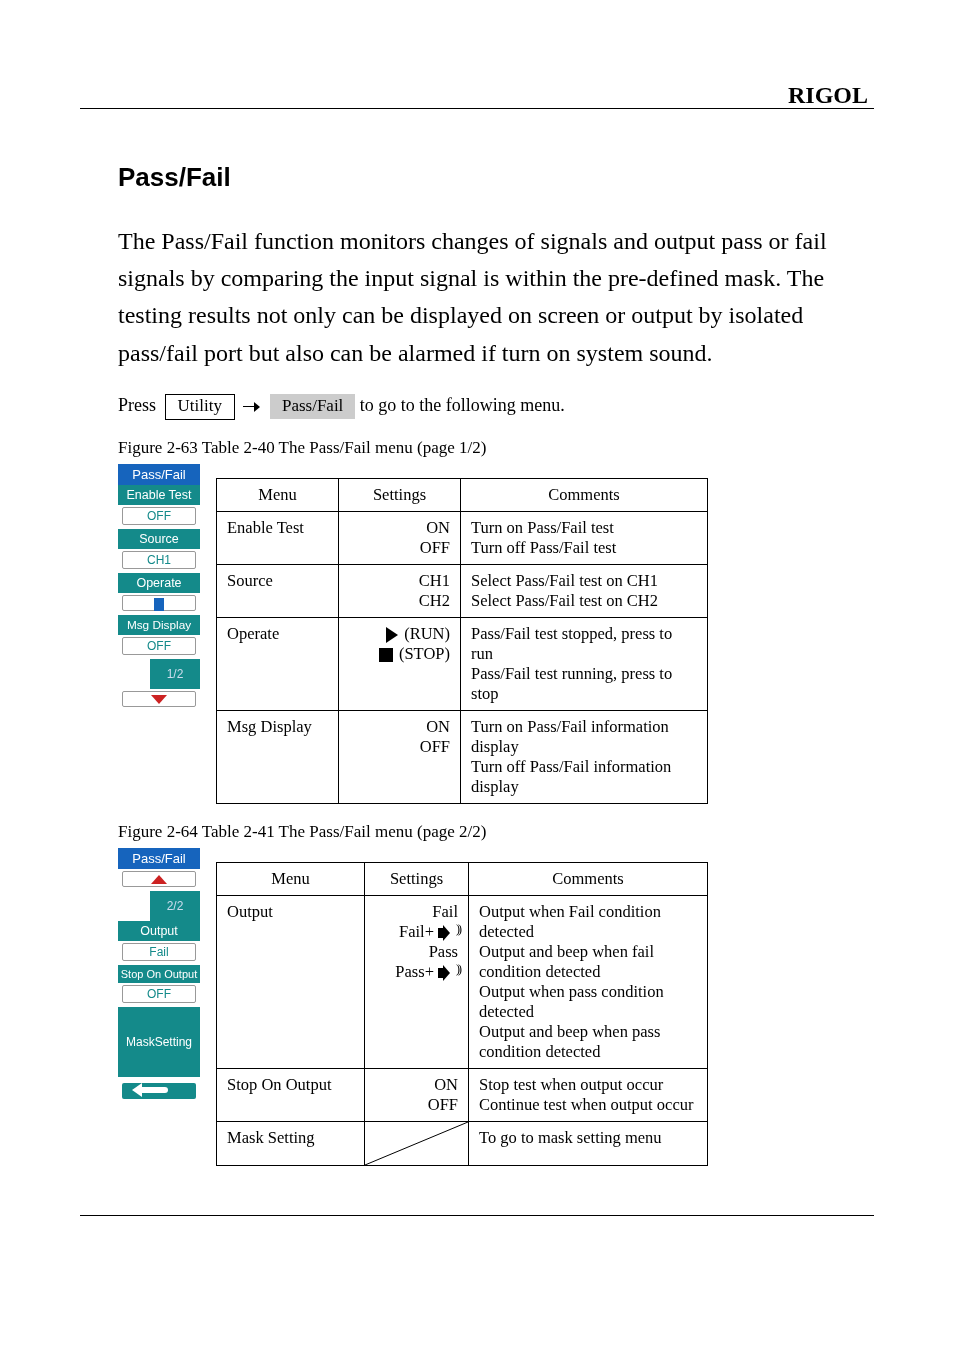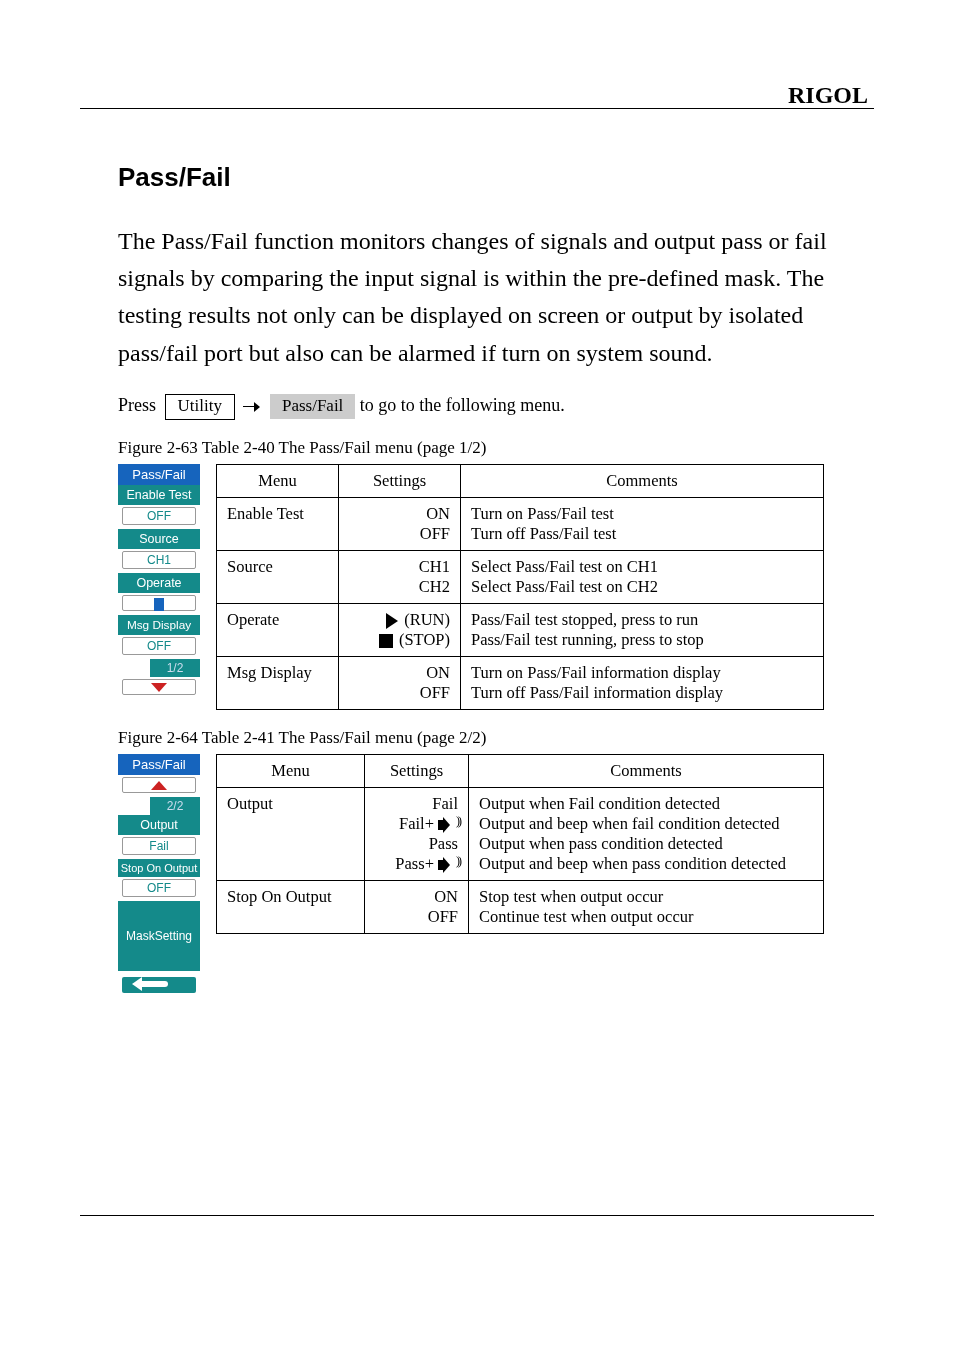--- a/index.html
+++ b/index.html
@@ -25,31 +25,31 @@
   .fig-caption { font-size: 17px; margin-top: 18px; margin-bottom: 6px; }
   .fig-caption .fignum { }
 
   .row-block { display: flex; align-items: flex-start; gap: 16px; margin-top: 6px; }
 
   
   .side-menu { width: 82px; font-family: Arial, sans-serif; font-size: 12.5px; text-align: center; }
   .side-menu .hdr { background:#1664bd; color:#fff; padding:3px 0; font-size:13px; }
   .side-menu .sec { background:#148a8a; color:#fff; padding:3px 0; font-size:12.5px; }
   .side-menu .val { margin:2px 4px 4px; background:#fff; color:#148a8a; border:1px solid #999; border-radius:2px; padding:1px 0; font-size:12px; }
-  .side-menu .frac { color:#cde; background:#148a8a; font-size:12px; padding:2px 0;margin-left:32px; }
+  .side-menu .frac { color:#cde; background:#148a8a; font-size:12px; padding:8px 0;margin-left:32px; }
   .side-menu .arrowbox { margin:2px 4px 4px; background:#fff; border:1px solid #999; border-radius:2px; height:16px; position:relative; }
   .side-menu .down-arrow-red::after { content:""; position:absolute; left:50%; top:3px; transform:translateX(-50%); border-left:8px solid transparent; border-right:8px solid transparent; border-top:9px solid #cc2222; }
   .side-menu .up-arrow-red::after { content:""; position:absolute; left:50%; top:3px; transform:translateX(-50%); border-left:8px solid transparent; border-right:8px solid transparent; border-bottom:9px solid #cc2222; }
   .side-menu .stop-blue::after { content:""; position:absolute; left:50%; top:3px; transform:translateX(-50%); width:10px; height:10px; background:#1664bd; }
   .side-menu .back-arrow { position:relative; }
   .side-menu .back-arrow::before { content:""; position:absolute; left:18px; top:4px; width:28px; height:6px; background:#fff; border-radius:0 3px 3px 0; }
   .side-menu .back-arrow::after  { content:""; position:absolute; left:10px; top:0; border-top:7px solid transparent; border-bottom:7px solid transparent; border-right:10px solid #fff; }
 
   
-  table.menu { border-collapse: collapse; width: 608px; font-size: 16.5px; }
+  table.menu { border-collapse: collapse; width: 492px; font-size: 16.5px; margin-top: 14px; }
   table.menu th, table.menu td { border: 1px solid #000; padding: 6px 10px; vertical-align: top; }
   table.menu th { font-weight: normal; text-align: center; }
   table.menu td.col-set { text-align: right; }
 
   .tri-play { display:inline-block; width:0; height:0; border-top:8px solid transparent; border-bottom:8px solid transparent; border-left:12px solid #000; vertical-align:middle; margin-right:6px; }
   .sq-stop { display:inline-block; width:14px; height:14px; background:#000; vertical-align:middle; margin-right:6px; }
   .beep-icon { display:inline-block; width:20px; height:16px; position:relative; vertical-align:middle; margin-left:4px; }
   .beep-icon::before { content:""; position:absolute; left:0; top:3px; width:6px; height:10px; background:#000; }
   .beep-icon::after { content:""; position:absolute; left:5px; top:0; border-top:8px solid transparent; border-bottom:8px solid transparent; border-left:7px solid #000; }
   .beep-waves { position:absolute; right:-2px; top:1px; font-size:12px; line-height:6px; letter-spacing:-2px; }
@@ -200,19 +200,28 @@
           <td>Stop On Output</td>
           <td class="col-set">
             <div>ON</div>
             <div>OFF</div>
           </td>
           <td>
             <div>Stop test when output occur</div>
             <div>Continue test when output occur</div>
           </td>
         </tr>
+        <tr>
+          <td>Mask Setting</td>
+          <td class="diag-cell">
+            <svg>
+                  <line x1="0" y1="100%" x2="100%" y2="0" stroke="#000" stroke-width="1"></line>
+                </svg>
+          </td>
+          <td>To go to mask setting menu</td>
+        </tr>
       </tbody>
         </table>
     </div>
   </div>
 
   <div class="hr-bot"></div>
 </div>
 
 </body></html>

